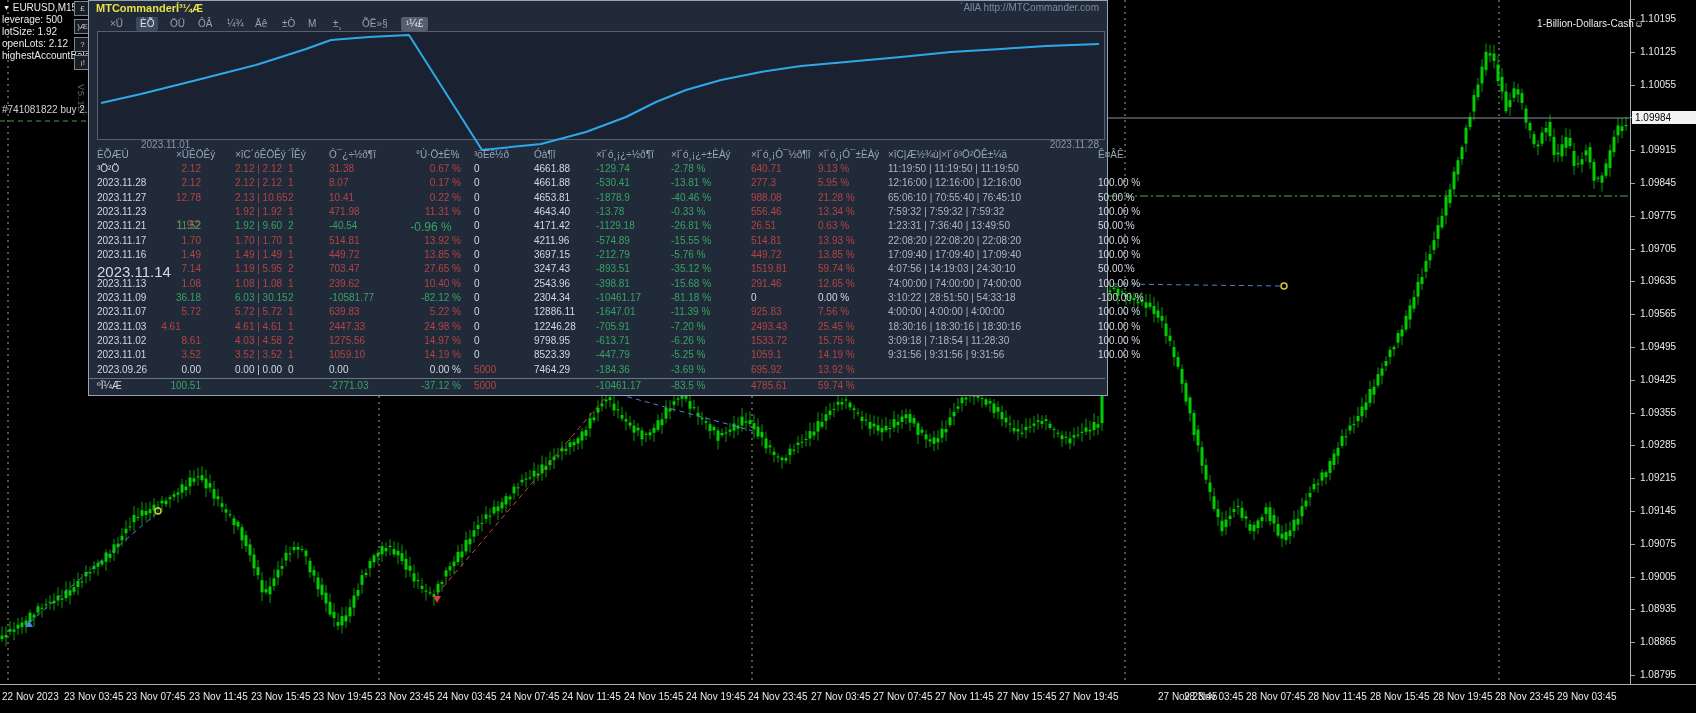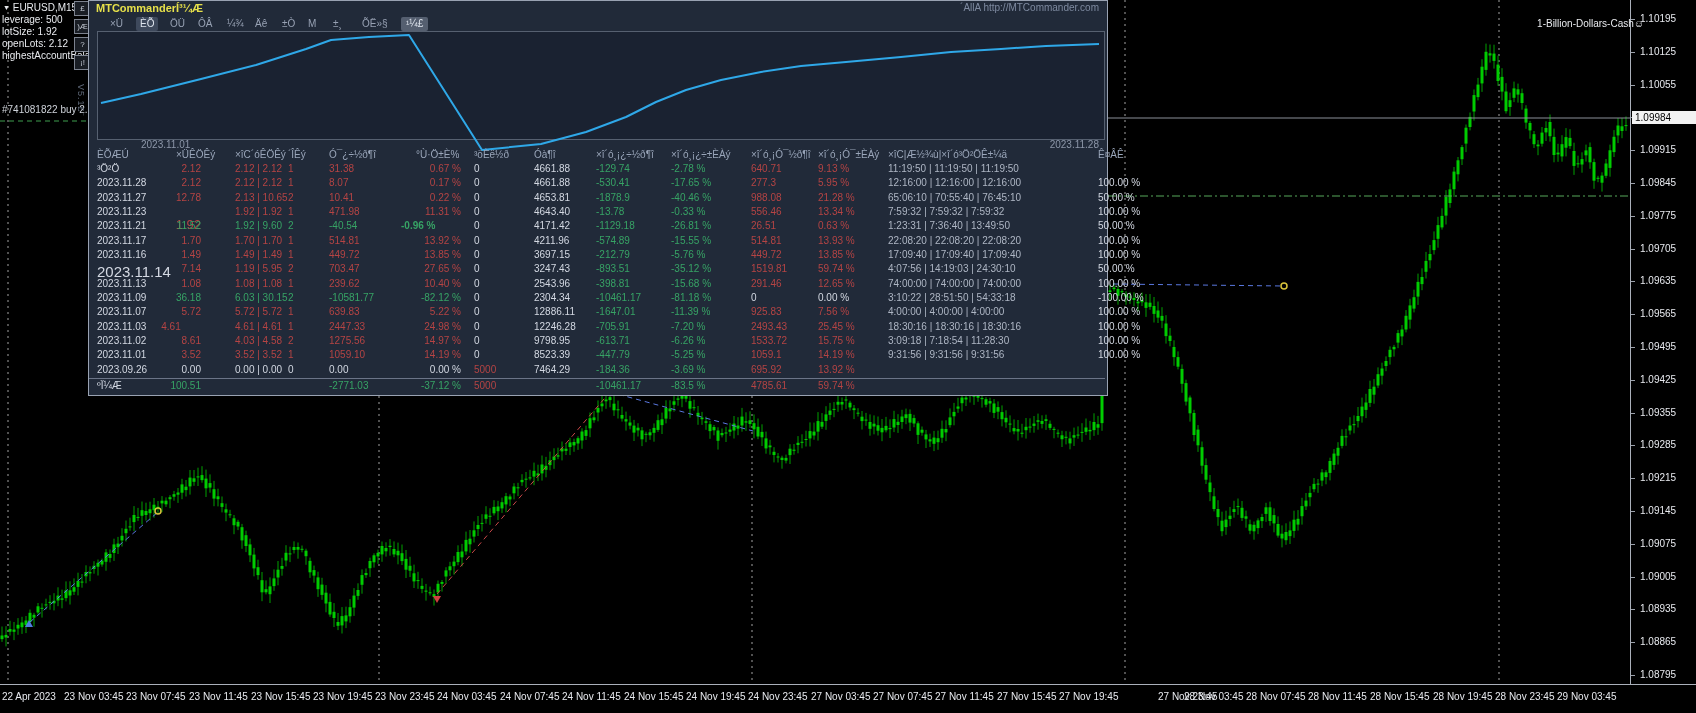--- a/index.html
+++ b/index.html
@@ -902,21 +902,21 @@
     <div style="position: absolute; left: 0px; top: 609px; width: 4px; height: 1px; background: rgb(154, 160, 170);"></div>
     <div style="position: absolute; left: 9px; top: 603px; font-size: 10px; color: rgb(231, 233, 238);">1.08935</div>
     <div style="position: absolute; left: 0px; top: 642px; width: 4px; height: 1px; background: rgb(154, 160, 170);"></div>
     <div style="position: absolute; left: 9px; top: 636px; font-size: 10px; color: rgb(231, 233, 238);">1.08865</div>
     <div style="position: absolute; left: 0px; top: 675px; width: 4px; height: 1px; background: rgb(154, 160, 170);"></div>
     <div style="position: absolute; left: 9px; top: 669px; font-size: 10px; color: rgb(231, 233, 238);">1.08795</div>
   </div>
 <div id="price-box">1.09984</div>
 
 <div id="time-axis">
-    <div style="position: absolute; left: 2px; top: 6px; font-size: 10px; color: rgb(231, 233, 238); white-space: nowrap;">22 Apr 2023</div>
+    <div style="position: absolute; left: 2px; top: 6px; font-size: 10px; color: rgb(231, 233, 238); white-space: nowrap;">22 Nov 2023</div>
     <div style="position: absolute; left: 64px; top: 6px; font-size: 10px; color: rgb(231, 233, 238); white-space: nowrap;">23 Nov 03:45</div>
     <div style="position: absolute; left: 126px; top: 6px; font-size: 10px; color: rgb(231, 233, 238); white-space: nowrap;">23 Nov 07:45</div>
     <div style="position: absolute; left: 189px; top: 6px; font-size: 10px; color: rgb(231, 233, 238); white-space: nowrap;">23 Nov 11:45</div>
     <div style="position: absolute; left: 251px; top: 6px; font-size: 10px; color: rgb(231, 233, 238); white-space: nowrap;">23 Nov 15:45</div>
     <div style="position: absolute; left: 313px; top: 6px; font-size: 10px; color: rgb(231, 233, 238); white-space: nowrap;">23 Nov 19:45</div>
     <div style="position: absolute; left: 375px; top: 6px; font-size: 10px; color: rgb(231, 233, 238); white-space: nowrap;">23 Nov 23:45</div>
     <div style="position: absolute; left: 437px; top: 6px; font-size: 10px; color: rgb(231, 233, 238); white-space: nowrap;">24 Nov 03:45</div>
     <div style="position: absolute; left: 500px; top: 6px; font-size: 10px; color: rgb(231, 233, 238); white-space: nowrap;">24 Nov 07:45</div>
     <div style="position: absolute; left: 562px; top: 6px; font-size: 10px; color: rgb(231, 233, 238); white-space: nowrap;">24 Nov 11:45</div>
     <div style="position: absolute; left: 624px; top: 6px; font-size: 10px; color: rgb(231, 233, 238); white-space: nowrap;">24 Nov 15:45</div>
@@ -1011,21 +1011,21 @@
       <div style="position: absolute; top: 162px; font-size: 10px; white-space: nowrap; color: rgb(174, 182, 196); left: 799px;">11:19:50 | 11:19:50 | 11:19:50</div>
       <div style="position: absolute; top: 176px; font-size: 10px; white-space: nowrap; color: rgb(211, 216, 226); left: 8px;">2023.11.28</div>
       <div style="position: absolute; top: 176px; font-size: 10px; white-space: nowrap; color: rgb(181, 68, 68); left: 52px; width: 60px; text-align: right;">2.12</div>
       <div style="position: absolute; top: 176px; font-size: 10px; white-space: nowrap; color: rgb(181, 68, 68); left: 146px;">2.12 | 2.12</div>
       <div style="position: absolute; top: 176px; font-size: 10px; white-space: nowrap; color: rgb(181, 68, 68); left: 199px;">1</div>
       <div style="position: absolute; top: 176px; font-size: 10px; white-space: nowrap; color: rgb(181, 68, 68); left: 240px;">8.07</div>
       <div style="position: absolute; top: 176px; font-size: 10px; white-space: nowrap; color: rgb(181, 68, 68); left: 312px; width: 60px; text-align: right;">0.17 %</div>
       <div style="position: absolute; top: 176px; font-size: 10px; white-space: nowrap; color: rgb(211, 216, 226); left: 385px;">0</div>
       <div style="position: absolute; top: 176px; font-size: 10px; white-space: nowrap; color: rgb(211, 216, 226); left: 445px;">4661.88</div>
       <div style="position: absolute; top: 176px; font-size: 10px; white-space: nowrap; color: rgb(55, 163, 101); left: 507px;">-530.41</div>
-      <div style="position: absolute; top: 176px; font-size: 10px; white-space: nowrap; color: rgb(55, 163, 101); left: 582px;">-17.65 %</div>
+      <div style="position: absolute; top: 176px; font-size: 10px; white-space: nowrap; color: rgb(55, 163, 101); left: 582px;">-13.81 %</div>
       <div style="position: absolute; top: 176px; font-size: 10px; white-space: nowrap; color: rgb(181, 68, 68); left: 662px;">277.3</div>
       <div style="position: absolute; top: 176px; font-size: 10px; white-space: nowrap; color: rgb(181, 68, 68); left: 729px;">5.95 %</div>
       <div style="position: absolute; top: 176px; font-size: 10px; white-space: nowrap; color: rgb(174, 182, 196); left: 799px;">12:16:00 | 12:16:00 | 12:16:00</div>
       <div style="position: absolute; top: 176px; font-size: 10px; white-space: nowrap; color: rgb(211, 216, 226); left: 1009px;">100.00 %</div>
       <div style="position: absolute; top: 191px; font-size: 10px; white-space: nowrap; color: rgb(211, 216, 226); left: 8px;">2023.11.27</div>
       <div style="position: absolute; top: 191px; font-size: 10px; white-space: nowrap; color: rgb(181, 68, 68); left: 52px; width: 60px; text-align: right;">12.78</div>
       <div style="position: absolute; top: 191px; font-size: 10px; white-space: nowrap; color: rgb(181, 68, 68); left: 146px;">2.13 | 10.65</div>
       <div style="position: absolute; top: 191px; font-size: 10px; white-space: nowrap; color: rgb(181, 68, 68); left: 199px;">2</div>
       <div style="position: absolute; top: 191px; font-size: 10px; white-space: nowrap; color: rgb(181, 68, 68); left: 240px;">10.41</div>
       <div style="position: absolute; top: 191px; font-size: 10px; white-space: nowrap; color: rgb(181, 68, 68); left: 312px; width: 60px; text-align: right;">0.22 %</div>
@@ -1049,21 +1049,21 @@
       <div style="position: absolute; top: 205px; font-size: 10px; white-space: nowrap; color: rgb(55, 163, 101); left: 582px;">-0.33 %</div>
       <div style="position: absolute; top: 205px; font-size: 10px; white-space: nowrap; color: rgb(181, 68, 68); left: 662px;">556.46</div>
       <div style="position: absolute; top: 205px; font-size: 10px; white-space: nowrap; color: rgb(181, 68, 68); left: 729px;">13.34 %</div>
       <div style="position: absolute; top: 205px; font-size: 10px; white-space: nowrap; color: rgb(174, 182, 196); left: 799px;">7:59:32 | 7:59:32 | 7:59:32</div>
       <div style="position: absolute; top: 205px; font-size: 10px; white-space: nowrap; color: rgb(211, 216, 226); left: 1009px;">100.00 %</div>
       <div style="position: absolute; top: 219px; font-size: 10px; white-space: nowrap; color: rgb(211, 216, 226); left: 8px;">2023.11.21</div>
       <div style="position: absolute; top: 219px; font-size: 10px; white-space: nowrap; color: rgb(55, 163, 101); left: 52px; width: 60px; text-align: right;">11.52</div>
       <div style="position: absolute; top: 219px; font-size: 10px; white-space: nowrap; color: rgb(55, 163, 101); left: 146px;">1.92 | 9.60</div>
       <div style="position: absolute; top: 219px; font-size: 10px; white-space: nowrap; color: rgb(55, 163, 101); left: 199px;">2</div>
       <div style="position: absolute; top: 219px; font-size: 10px; white-space: nowrap; color: rgb(55, 163, 101); left: 240px;">-40.54</div>
-      <div style="position: absolute; top: 219px; font-size: 10px; white-space: nowrap; color: rgb(55, 163, 101); left: 312px; width: 60px; text-align: left; font-weight: bold;">-0.96 %</div>
+      <div style="position: absolute; top: 219px; font-size: 12px; white-space: nowrap; color: rgb(55, 163, 101); left: 312px; width: 60px; text-align: center;">-0.96 %</div>
       <div style="position: absolute; top: 219px; font-size: 10px; white-space: nowrap; color: rgb(211, 216, 226); left: 385px;">0</div>
       <div style="position: absolute; top: 219px; font-size: 10px; white-space: nowrap; color: rgb(211, 216, 226); left: 445px;">4171.42</div>
       <div style="position: absolute; top: 219px; font-size: 10px; white-space: nowrap; color: rgb(55, 163, 101); left: 507px;">-1129.18</div>
       <div style="position: absolute; top: 219px; font-size: 10px; white-space: nowrap; color: rgb(55, 163, 101); left: 582px;">-26.81 %</div>
       <div style="position: absolute; top: 219px; font-size: 10px; white-space: nowrap; color: rgb(181, 68, 68); left: 662px;">26.51</div>
       <div style="position: absolute; top: 219px; font-size: 10px; white-space: nowrap; color: rgb(181, 68, 68); left: 729px;">0.63 %</div>
       <div style="position: absolute; top: 219px; font-size: 10px; white-space: nowrap; color: rgb(174, 182, 196); left: 799px;">1:23:31 | 7:36:40 | 13:49:50</div>
       <div style="position: absolute; top: 219px; font-size: 10px; white-space: nowrap; color: rgb(211, 216, 226); left: 1009px;">50.00 %</div>
       <div style="position: absolute; top: 234px; font-size: 10px; white-space: nowrap; color: rgb(211, 216, 226); left: 8px;">2023.11.17</div>
       <div style="position: absolute; top: 234px; font-size: 10px; white-space: nowrap; color: rgb(181, 68, 68); left: 52px; width: 60px; text-align: right;">1.70</div>

